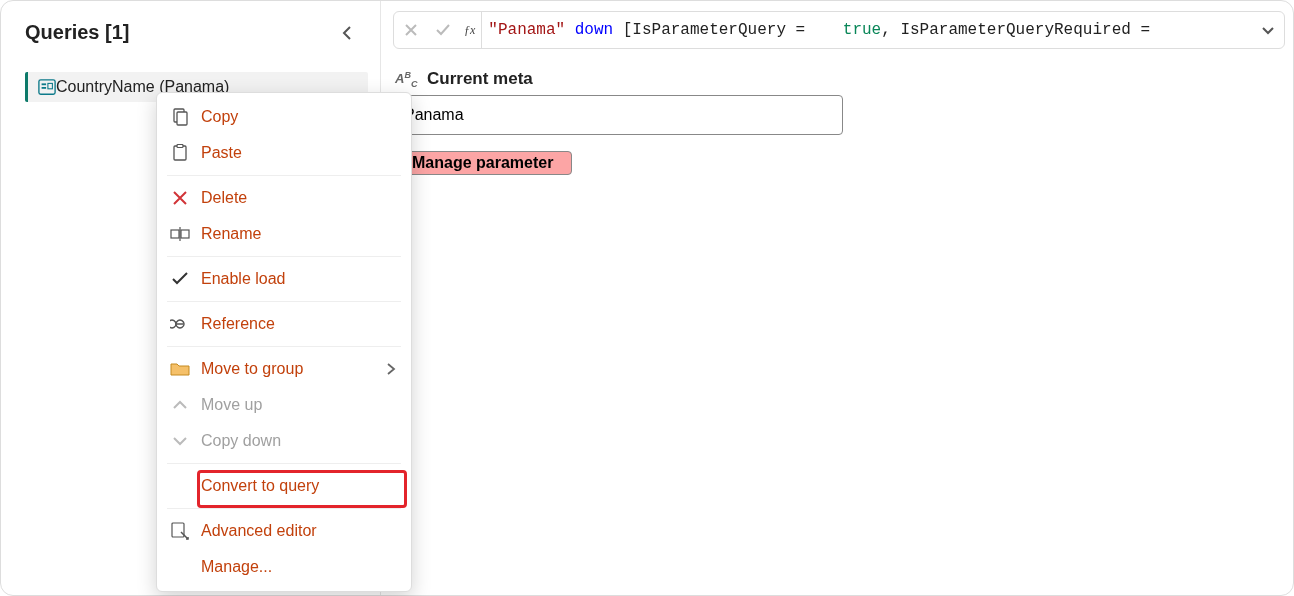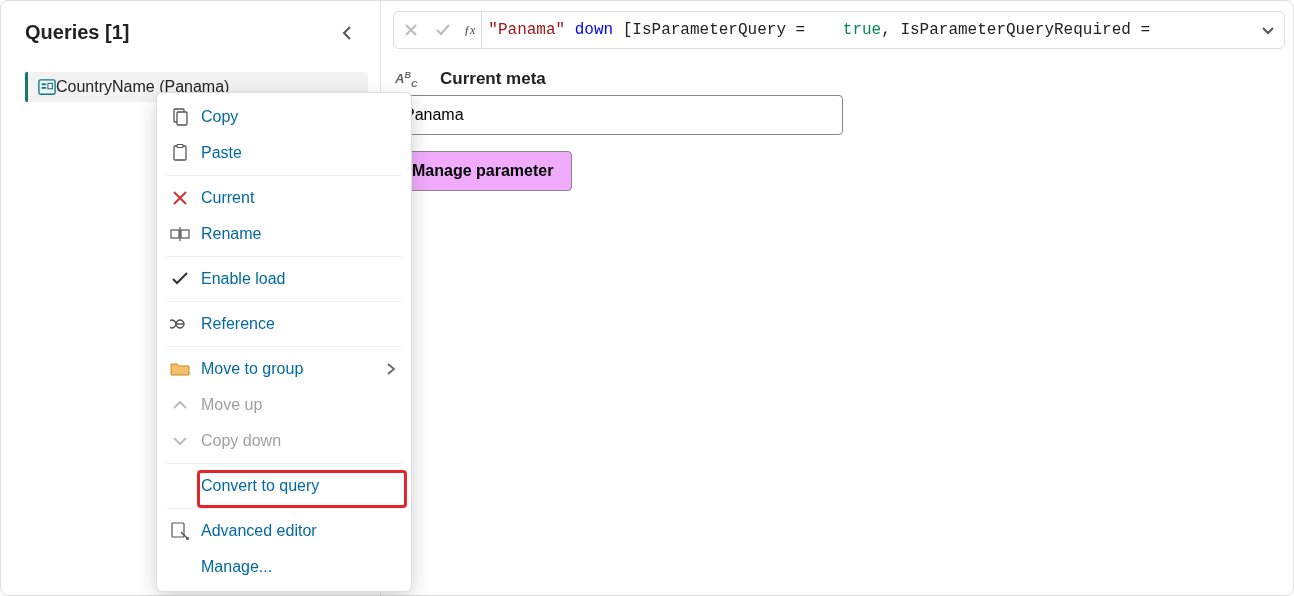--- a/index.html
+++ b/index.html
@@ -1,38 +1,38 @@
 <!DOCTYPE html>
 <html><head>
 <meta charset="utf-8">
 <style>
   * { box-sizing: border-box; margin: 0; padding: 0; }
   body { font-family: "Segoe UI", Arial, sans-serif; font-size: 14px; color: #222; background: #fff; width: 1294px; height: 596px; overflow: hidden; position: relative; }
-  .app { display: flex; height: 100%; border: 1px solid #ddd; border-radius: 8px; }
+  .app { display: flex; height: 100%; border: 1px solid #ddd; border-radius: 13px; }
   .sidebar { width: 380px; border-right: 1px solid #e6e6e6; padding: 20px 12px 0 24px; position: relative; }
   .sidebar-header { display: flex; justify-content: space-between; align-items: center; font-size: 20px; font-weight: 600; margin-bottom: 28px; padding-right: 12px;}
   .collapse-btn { color: #555; cursor: pointer; }
   .query-item { display: flex; align-items: center; background: #f2f2f2; border-left: 3px solid #0d7a6a; padding: 6px 10px; font-size: 16px; border-radius: 2px;}
   .query-item .qicon { width: 18px; height: 18px; display:inline-flex; align-items:center; justify-content:center; }
   .main { flex: 1; padding: 10px 8px 0 12px; position: relative; }
   .formula-row { display: flex; align-items: center; gap: 6px; border: 1px solid #ddd; border-radius: 6px; height: 38px; padding: 0 8px 0 4px; margin-bottom: 20px; }
   .fbtn { width: 26px; height: 26px; display: inline-flex; align-items: center; justify-content: center; color: #888; }
   .fx { font-style: italic; font-family: "Times New Roman", serif; font-size: 12px; color: #444; padding: 0 6px 0 2px; border-right: 1px solid #ddd; height: 100%; display:inline-flex; align-items:center; }
   .formula-text { flex: 1; font-family: Consolas, "Courier New", monospace; font-size: 16px; white-space: nowrap; overflow: hidden; }
   .formula-text .str { color: #a31515; }
   .formula-text .kw { color: #0000ff; }
   .formula-text .lit { color: #098658; margin-left: 28px; }
-  .current-value-label { display: flex; align-items: center; gap: 23px; font-size: 17px; font-weight: 600; margin: 10px 0 6px 2px; }
+  .current-value-label { display: flex; align-items: center; gap: 10px; font-size: 17px; font-weight: 600; margin: 10px 0 6px 2px; }
   .abcicon { font-style: italic; font-size: 13px; color: #666; position: relative; display:inline-block; width:22px; }
   .value-input { width: 450px; height: 40px; border: 1px solid #888; border-radius: 4px; padding: 0 10px; font-size: 16px; margin-bottom: 16px; }
-  .manage-btn { height: 40px; padding: 0 18px; border: 1px solid #888; border-radius: 4px; background: #f0abfc; font-size: 16px; font-weight: 600; }
+  .manage-btn { height: 24px; padding: 0 18px; border: 1px solid #888; border-radius: 4px; background: #fca5a5; font-size: 16px; font-weight: 600; }
   .dropdown-caret { margin-left: auto; }
   
   .ctxmenu { position: absolute; left: 156px; top: 92px; width: 256px; background: #fff; border: 1px solid #ddd; border-radius: 6px; box-shadow: 0 6px 20px rgba(0,0,0,0.18); padding: 6px 0; z-index: 50; }
-  .ctxitem { display: flex; align-items: center; gap: 10px; height: 36px; padding: 0 14px 0 12px; font-size: 16px; color: #0369a1; }
+  .ctxitem { display: flex; align-items: center; gap: 10px; height: 36px; padding: 0 14px 0 12px; font-size: 16px; color: #c2410c; }
   .ctxitem.disabled { color: #a0a0a0; }
   .ctxitem .micon { width: 22px; height: 22px; display:inline-flex; align-items:center; justify-content:center; color:#555; flex-shrink:0; }
   .ctxitem.disabled .micon { color: #bbb; }
   .ctxsep { height: 1px; background: #eee; margin: 4px 10px; }
   .ctxitem .submenu-caret { margin-left: auto; color: #666; }
   .highlight-box { position: absolute; border: 3px solid #e3242b; border-radius: 4px; pointer-events: none; left: 197px; top: 470px; width: 210px; height: 38px; z-index: 60; }
   svg { display:block; }
 </style>
 </head>
 <body>
@@ -114,21 +114,21 @@
     </span>
     <span>Paste</span>
   </div>
   <div class="ctxsep"></div>
   <div class="ctxitem">
     <span class="micon">
       <svg width="16" height="16" viewBox="0 0 16 16">
           <path d="M2 2 L14 14 M14 2 L2 14" stroke="#d13438" stroke-width="2"></path>
         </svg>
     </span>
-    <span>Current</span>
+    <span>Delete</span>
   </div>
   <div class="ctxitem">
     <span class="micon">
       <svg width="20" height="16" viewBox="0 0 20 16">
           <rect x="1" y="4" width="8" height="8" fill="none" stroke="#555" stroke-width="1.2"></rect>
           <rect x="11" y="4" width="8" height="8" fill="none" stroke="#555" stroke-width="1.2"></rect>
           <line x1="10" y1="1" x2="10" y2="15" stroke="#555" stroke-width="1.2"></line>
         </svg>
     </span>
     <span>Rename</span>

